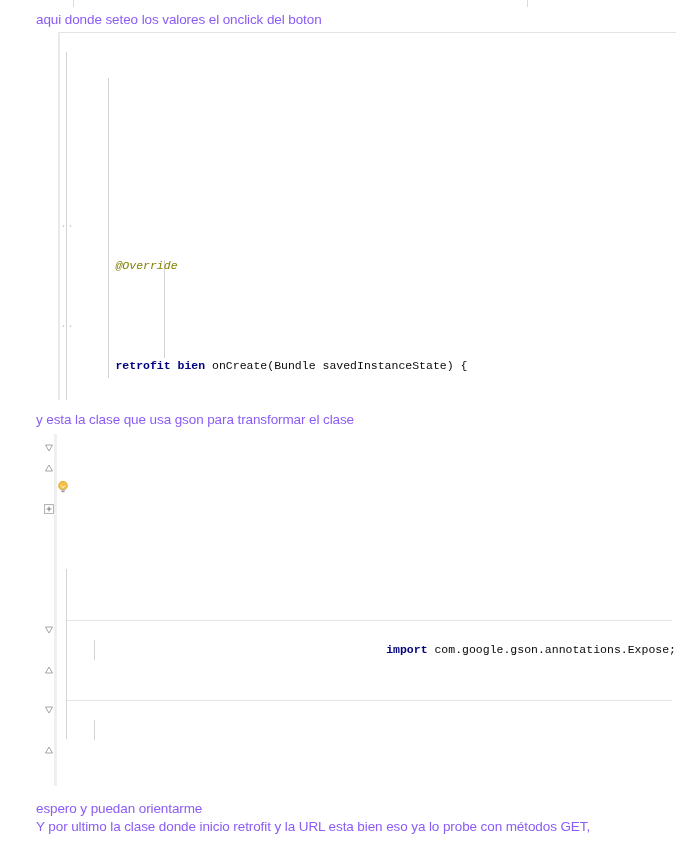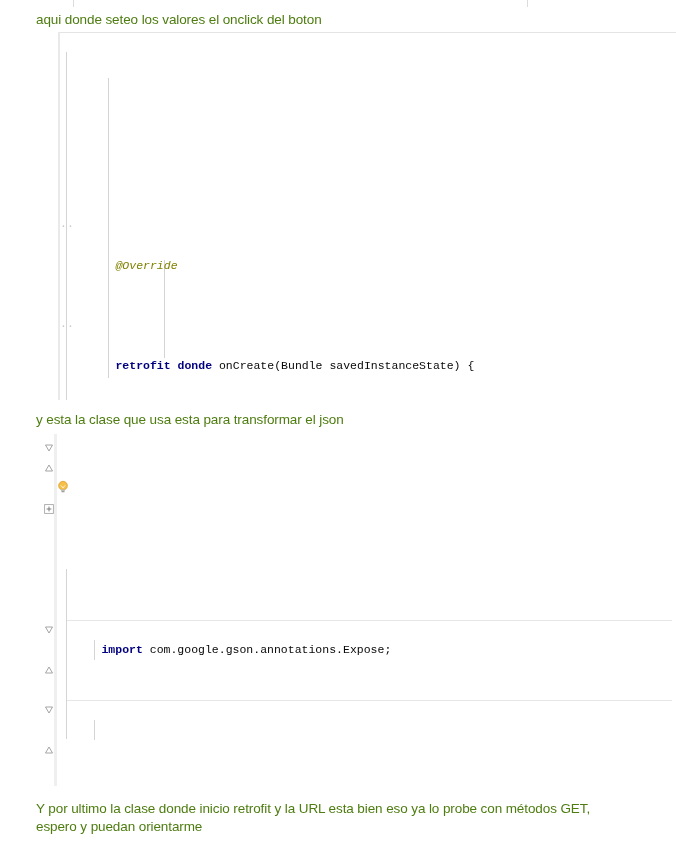--- a/index.html
+++ b/index.html
@@ -13,21 +13,21 @@
     position: relative;
     font-family: "Liberation Sans", sans-serif;
     overflow: hidden;
   }
 
   
   .prose {
     font-family: "Liberation Sans", sans-serif;
     font-size: 13.5px;
     line-height: 18px;
-    color: #4d7c0f;
+    color: #8b5cf6;
     padding: 0 56px 0 36px;
     letter-spacing: -0.1px;
   }
   .prose.p1 { position: absolute; top: 11px; left: 0; right: 0; }
   .prose.p2 { position: absolute; top: 411px; left: 0; right: 0; }
   .prose.p3 { position: absolute; top: 800px; left: 0; right: 0; width: 620px; }
   .prose.p3 span { display: block; }
 
   
   .top-artifact {
@@ -138,21 +138,21 @@
 
     
     <div class="ln">
       <span class="wsdots" style="left:24px;">··</span>
       <span class="txt"><span class="anno" style="padding-left:14px;">@Override</span></span>
     </div>
 
     
     <div class="ln">
       <span class="wsdots" style="left:24px;">··</span>
-      <span class="txt"><span style="padding-left:14px;"></span><span class="kw">retrofit</span><span class="plain"> </span><span class="kw">donde</span><span class="plain"> onCreate(Bundle savedInstanceState) {</span></span>
+      <span class="txt"><span style="padding-left:14px;"></span><span class="kw">retrofit</span><span class="plain"> </span><span class="kw">bien</span><span class="plain"> onCreate(Bundle savedInstanceState) {</span></span>
     </div>
 
     
     
 
     
     
 
     
     
@@ -193,23 +193,23 @@
     
 
   </div>
 
   
   <div class="guide" style="left:30px; top:20px; height:348px;"></div>
   <div class="guide" style="left:72px; top:46px; height:300px;"></div>
   <div class="guide" style="left:128px; top:228px; height:98px;"></div>
 </div>
 
-<div class="prose p2">y esta la clase que usa esta para transformar el json</div>
-
-<div class="codeshot" style="left:36px; top:434px; width:640px; height:352px;">
+<div class="prose p2">y esta la clase que usa gson para transformar el clase</div>
+
+<div class="codeshot" style="left:36px; top:434px; width:640px; height:352px;text-align:right;">
 
   <div class="markerbar" style="left:18px; width:3px; background:#efefef;"></div>
 
   <div class="lines" style="padding-top:6px;">
 
     
     <div class="ln">
       <span class="txt"><span style="padding-left:-8px;"></span><span class="kw">import</span><span class="plain"> com.google.gson.annotations.Expose;</span></span>
     </div>
 
@@ -302,15 +302,15 @@
   </svg>
   <svg class="foldicon" viewBox="0 0 10 10" style="left:8px; top:271px; width:10px; height:10px;">
     <path d="M1.5 2 L8.5 2 L5 8 Z" fill="none" stroke="#9a9a9a" stroke-width="0.9"></path>
   </svg>
   <svg class="foldicon" viewBox="0 0 10 10" style="left:8px; top:311px; width:10px; height:10px;">
     <path d="M1.5 8 L8.5 8 L5 2 Z" fill="none" stroke="#9a9a9a" stroke-width="0.9"></path>
   </svg>
 </div>
 
 <div class="prose p3">
+  <span>espero y puedan orientarme</span>
   <span>Y por ultimo la clase donde inicio retrofit y la URL esta bien eso ya lo probe con métodos GET,</span>
-  <span>espero y puedan orientarme</span>
 </div>
 
 </body></html>

